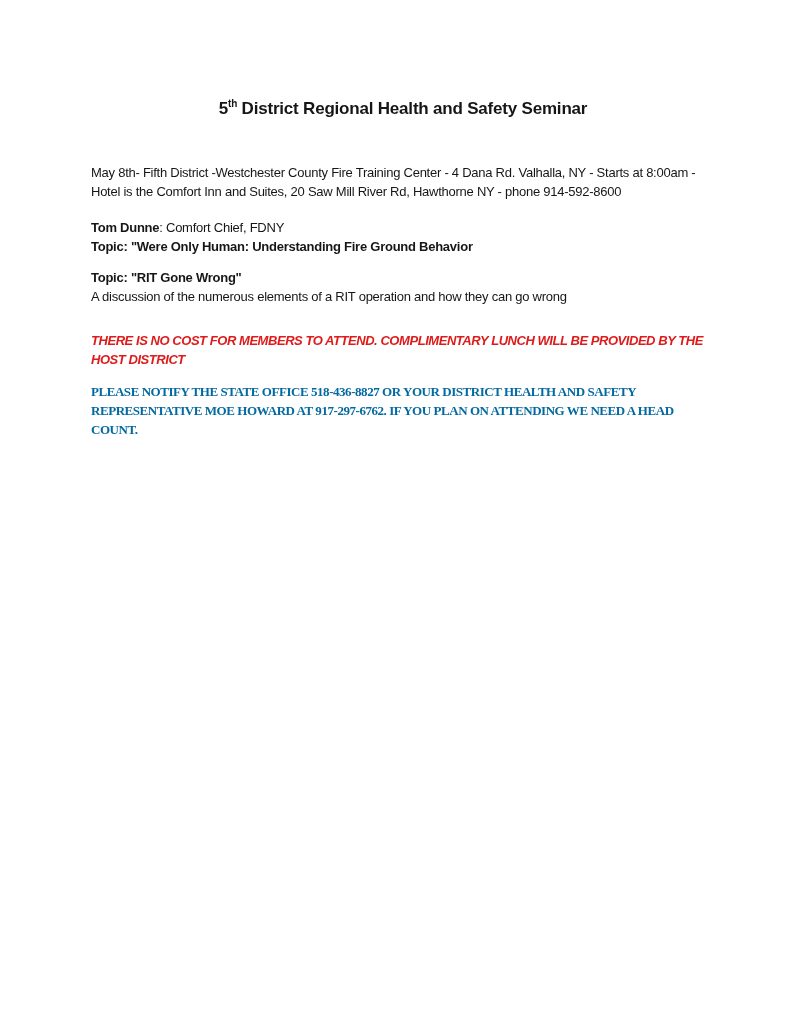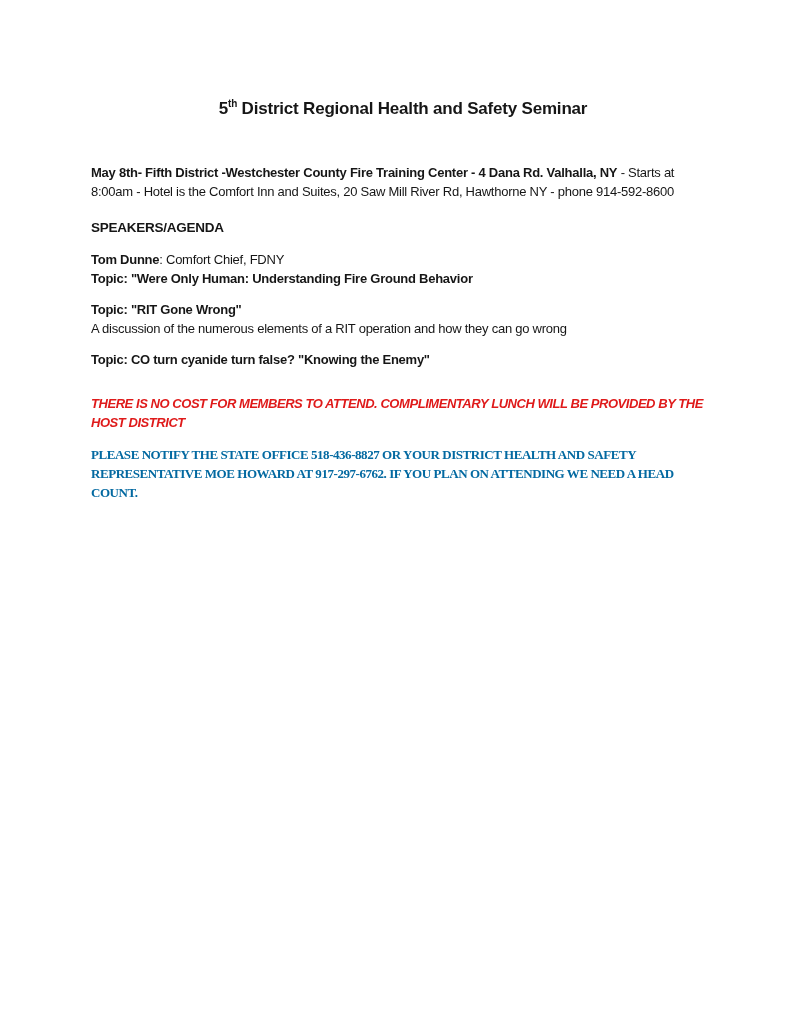--- a/index.html
+++ b/index.html
@@ -37,21 +37,21 @@
   p, h2 {
     margin: 0;
     font-size: 13px;
     line-height: 19px;
     letter-spacing: -0.25px;
   }
   .event-info {
     margin-bottom: 17px;
   }
   .event-info .bold-seg {
-    font-weight: bold;
+    font-weight: normal;
     text-align: center;
   }
   .section-heading {
     font-size: 13.5px;
     font-weight: bold;
     margin-bottom: 13px;
   }
   .speaker-block {
     margin-bottom: 12px;
   }
@@ -76,34 +76,32 @@
 </head>
 <body>
 
 <div class="page">
   <div class="content">
 
     <h1 class="doc-title"><span>5</span><span class="sup">th</span><span> District Regional Health and Safety Seminar</span></h1>
 
     <p class="event-info"><span class="bold-seg">May 8th- Fifth District -Westchester County Fire Training Center - 4 Dana Rd. Valhalla, NY</span><span>  - Starts at 8:00am - Hotel is the Comfort Inn and Suites, 20 Saw Mill River Rd, Hawthorne NY - phone 914-592-8600</span></p>
 
-    <h2 class="section-heading">SPEAKERS/AGENDA</h2>
 
     <div class="speaker-block">
       <p><span class="speaker-name">Tom Dunne</span><span>: Comfort Chief, FDNY</span></p>
       <p class="topic-line">Topic: "Were Only Human: Understanding Fire Ground Behavior</p>
     </div>
 
     <div class="speaker-block">
       <p class="topic-line">Topic: "RIT Gone Wrong"</p>
       <p>A discussion of the numerous elements of a RIT operation and how they can go wrong</p>
     </div>
 
     <div class="speaker-block">
-      <p class="topic-line">Topic: CO turn cyanide turn false? "Knowing the Enemy"</p>
     </div>
 
     <p class="notice notice-red" style="color: rgb(223, 26, 26); font-style: italic;">THERE IS NO COST FOR MEMBERS TO ATTEND. COMPLIMENTARY LUNCH WILL BE PROVIDED BY THE HOST DISTRICT</p>
 
     <p class="notice notice-black" style="color: #0369a1; font-family: Liberation Serif, serif;">PLEASE NOTIFY THE STATE OFFICE 518-436-8827 OR YOUR DISTRICT HEALTH AND SAFETY REPRESENTATIVE MOE HOWARD AT 917-297-6762. IF YOU PLAN ON ATTENDING WE NEED A HEAD COUNT.</p>
 
   </div>
 </div>
 
 </body></html>

